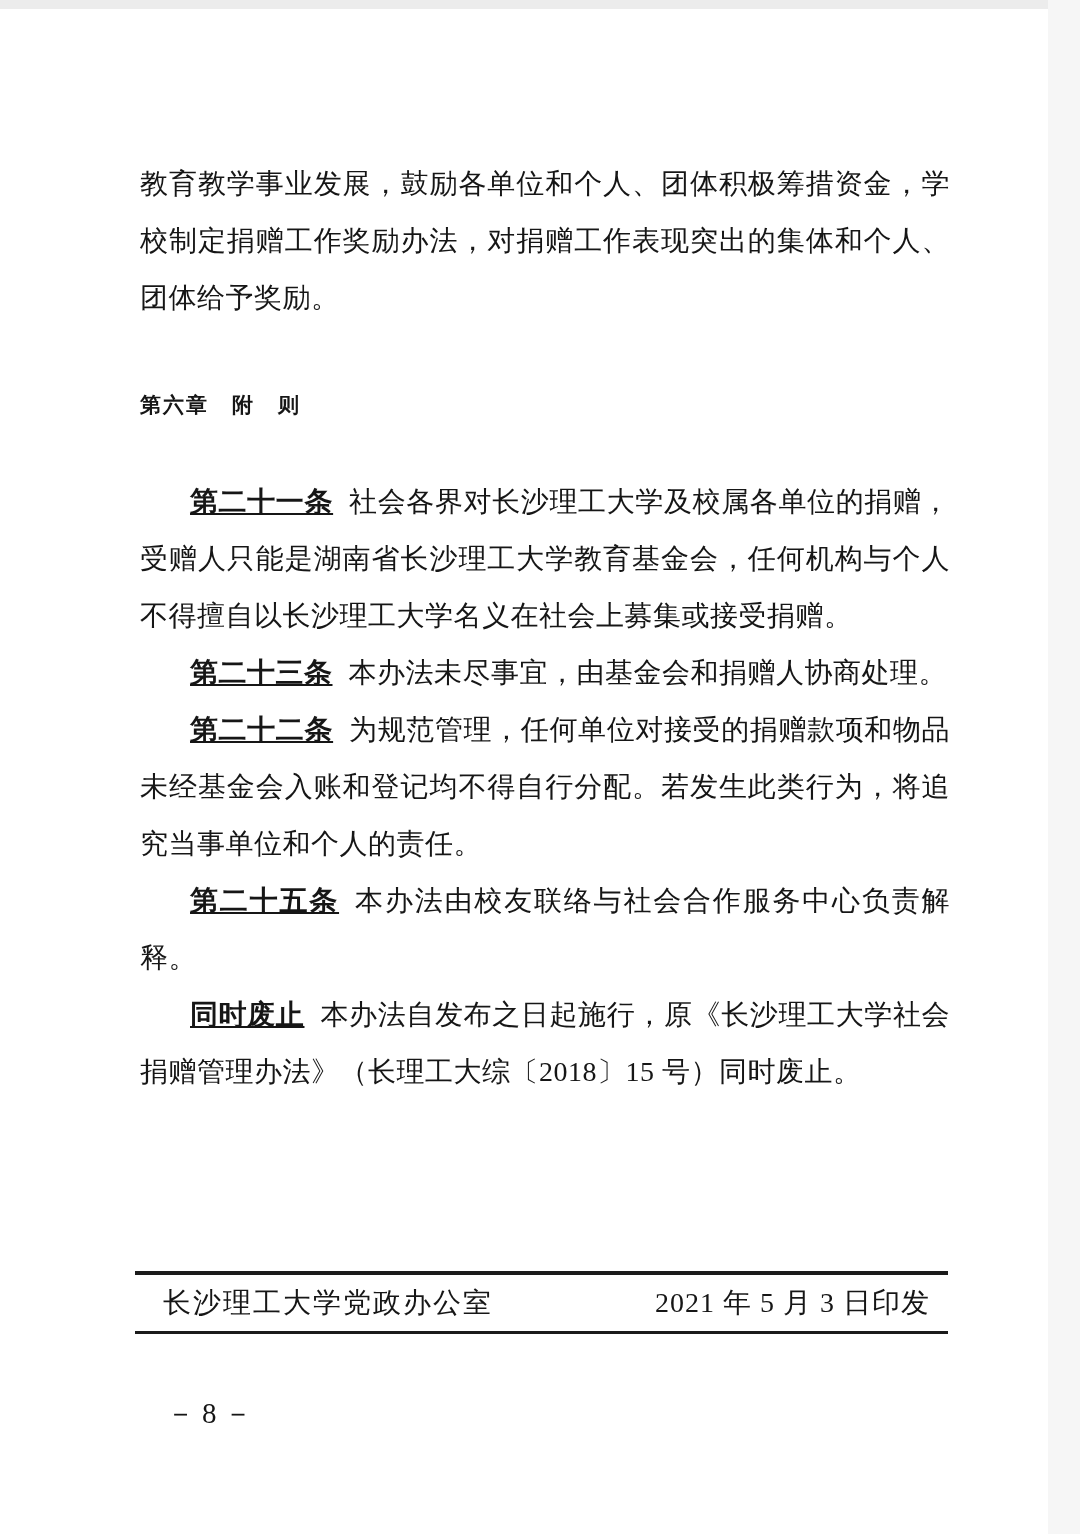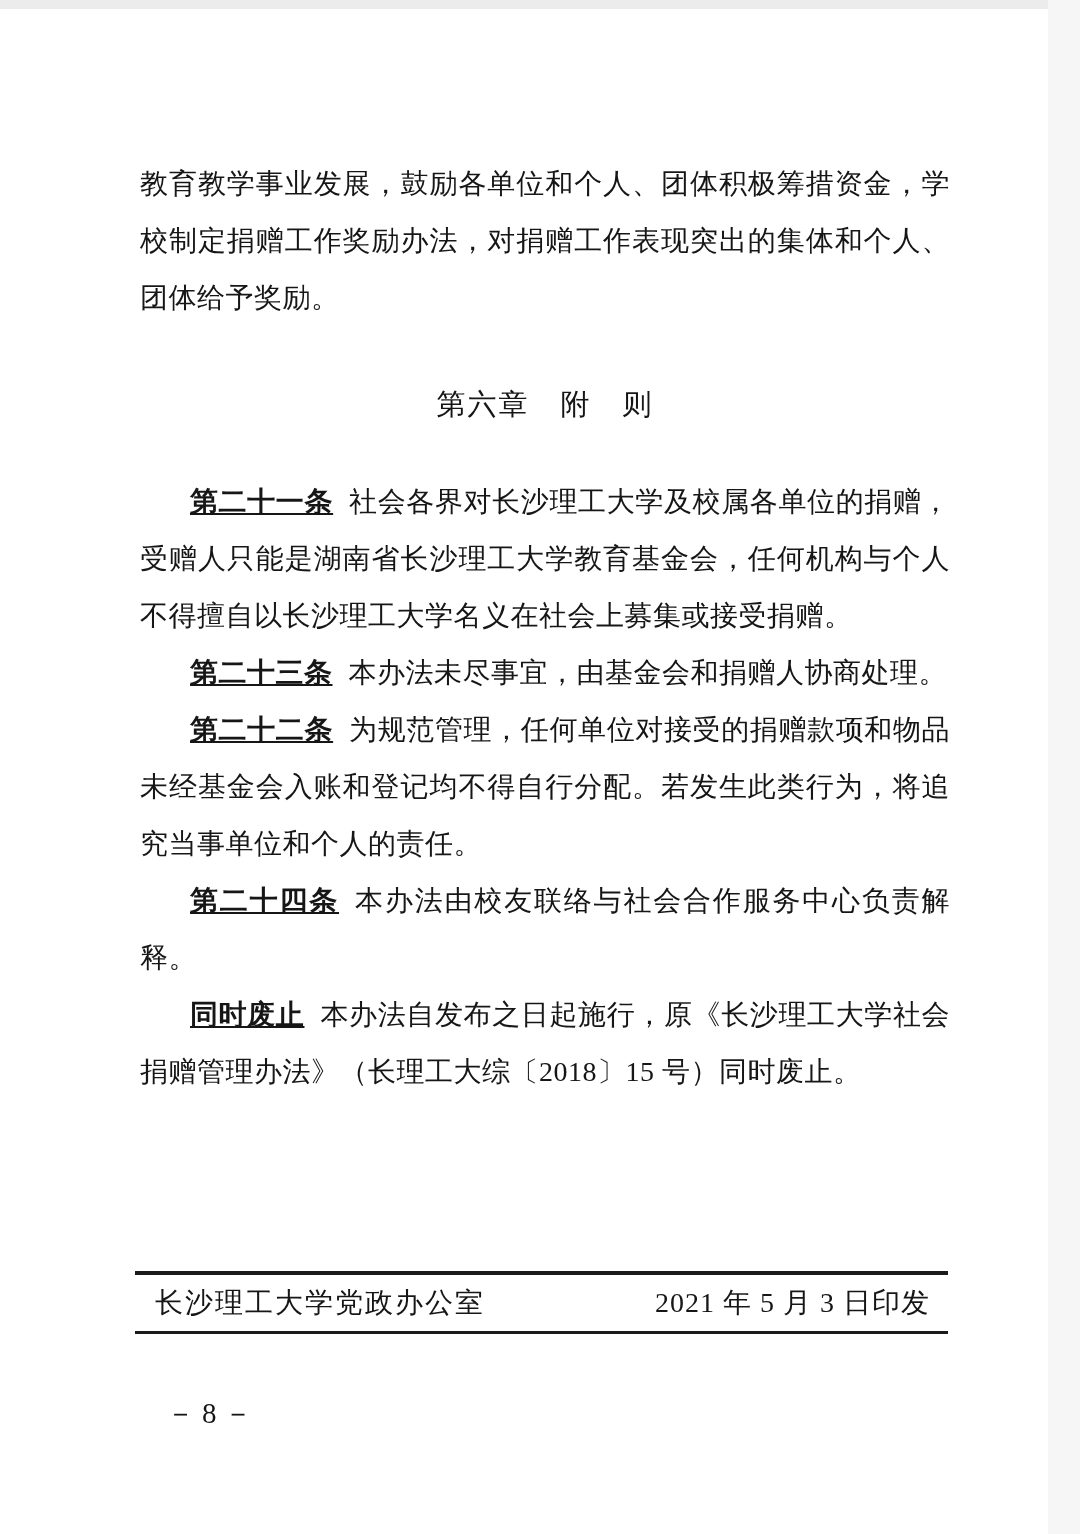--- a/index.html
+++ b/index.html
@@ -29,43 +29,42 @@
     text-indent:50px;
   }
   .art-label{
     font-family:"Liberation Sans","DejaVu Sans",sans-serif;
     font-weight:700;
     margin-right:16px;
     text-decoration:underline;
   }
   .chapter{
     margin:50px 0 40px 0;
-    font-size:29px;
+    font-size:21px;
     line-height:57px;
-    font-weight:400;
+    font-weight:700;
     font-family:"Liberation Sans","DejaVu Sans",sans-serif;
-    text-align:center;
     letter-spacing:2px;
   }
   .footer{
     position:absolute;
     left:135px;
     top:1271px;
     width:813px;
     border-top:4px solid #1b1b1b;
     border-bottom:3px solid #1b1b1b;
     height:56px;
     display:flex;
     align-items:center;
     justify-content:space-between;
     padding:0;
     box-sizing:content-box;
   }
   .footer-issuer{
-    margin-left:20px;
+    margin-left:28px;
     font-size:28px;
     letter-spacing:2px;
   }
   .footer-date{
     margin-right:18px;
     font-size:28px;
     letter-spacing:1px;
   }
   .page-number{
     position:absolute;
@@ -87,21 +86,21 @@
     <p class="para">教育教学事业发展，鼓励各单位和个人、团体积极筹措资金，学校制定捐赠工作奖励办法，对捐赠工作表现突出的集体和个人、团体给予奖励。</p>
 
     <h2 class="chapter">第六章　附　则</h2>
 
     <p class="para article"><span class="art-label">第二十一条</span><span class="art-text">社会各界对长沙理工大学及校属各单位的捐赠，受赠人只能是湖南省长沙理工大学教育基金会，任何机构与个人不得擅自以长沙理工大学名义在社会上募集或接受捐赠。</span></p>
 
     <p class="para article"><span class="art-label">第二十三条</span><span class="art-text">本办法未尽事宜，由基金会和捐赠人协商处理。</span></p>
 
     <p class="para article"><span class="art-label">第二十二条</span><span class="art-text">为规范管理，任何单位对接受的捐赠款项和物品未经基金会入账和登记均不得自行分配。若发生此类行为，将追究当事单位和个人的责任。</span></p>
 
-    <p class="para article"><span class="art-label">第二十四条</span><span class="art-text">本办法由校友联络与社会合作服务中心负责解释。</span></p>
+    <p class="para article"><span class="art-label">第二十五条</span><span class="art-text">本办法由校友联络与社会合作服务中心负责解释。</span></p>
 
     <p class="para article"><span class="art-label">同时废止</span><span class="art-text">本办法自发布之日起施行，原《长沙理工大学社会捐赠管理办法》（长理工大综〔2018〕15 号）同时废止。</span></p>
 
   </div>
 
   <div class="footer">
     <span class="footer-issuer">长沙理工大学党政办公室</span>
     <span class="footer-date">2021 年 5 月 3 日印发</span>
   </div>
 

